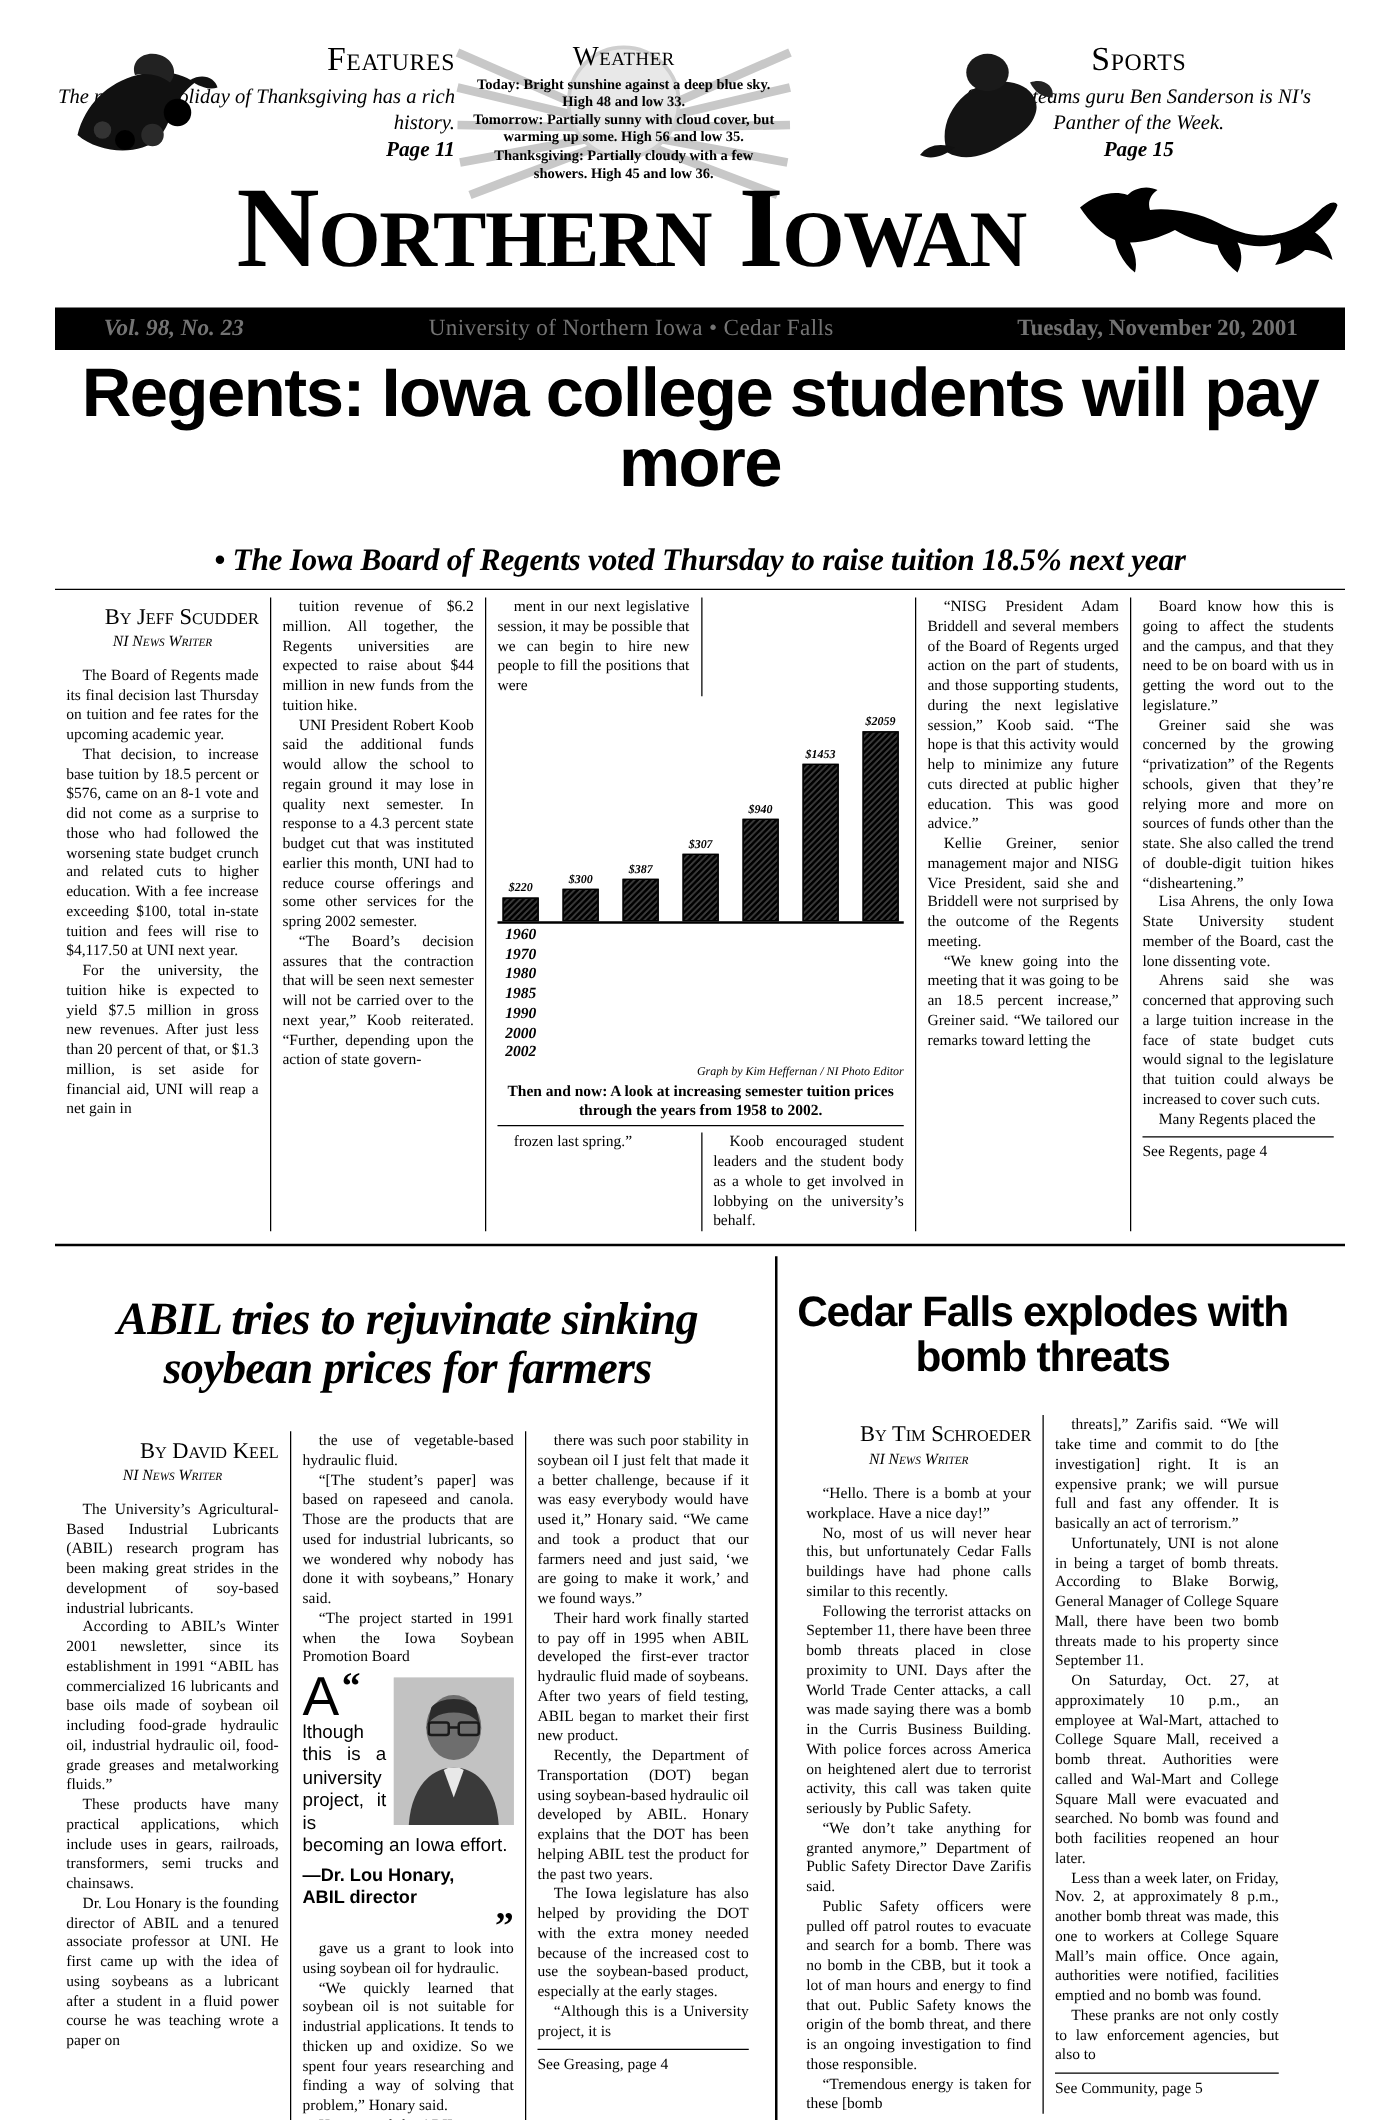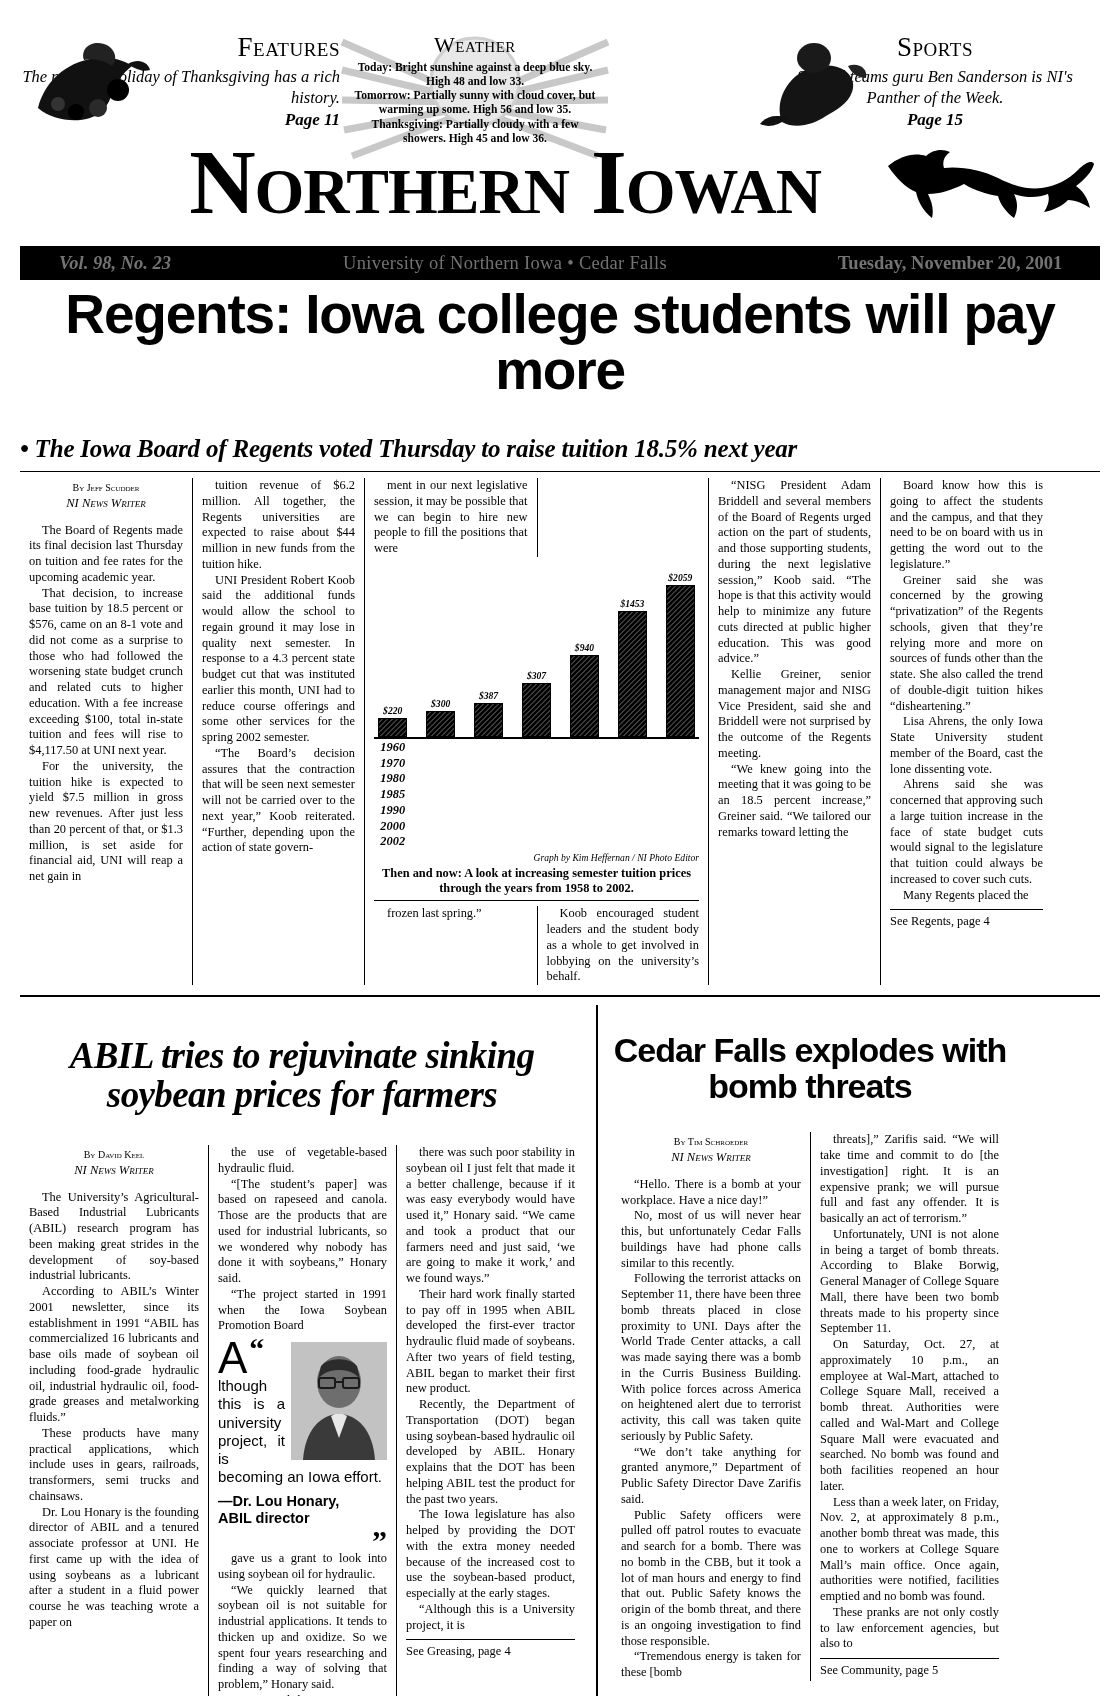--- a/index.html
+++ b/index.html
@@ -10,21 +10,21 @@
     background: #ffffff;
     font-family: "Liberation Serif", serif;
     color: #000;
     position: relative;
     overflow: hidden;
   }
   .page {
     position: relative;
     width: 1120px;
     height: 1696px;
-    padding: 0 20px;
+    padding: 0 44px;
   }
 
   
   .teasers {
     display: flex;
     align-items: flex-start;
     padding-top: 34px;
     height: 140px;
   }
   .teaser { position: relative; }
@@ -125,21 +125,21 @@
     font-size: 55px;
     line-height: 1.02;
     text-align: center;
     margin-top: 6px;
     letter-spacing: -1.2px;
   }
   .deck {
     font-style: italic;
     font-weight: bold;
     font-size: 25px;
-    text-align: left;
+    text-align: center;
     margin-top: 2px;
     letter-spacing: -.2px;
   }
   .rule-thin { border-top: 1px solid #000; margin-top: 8px; }
 
   
   .cols {
     display: flex;
     margin-top: 6px;
   }
@@ -148,23 +148,23 @@
     padding: 0 9px;
     font-size: 12.4px;
     line-height: 1.27;
     text-align: justify;
     hyphens: auto;
   }
   .col + .col { border-left: 1px solid #000; }
   .col p { margin: 0; text-indent: 13px; }
   .col p.first { text-indent: 13px; }
   .byline {
-    text-align: center;
+    text-align: right;
     font-variant: small-caps;
-    font-size: 10px;
+    font-size: 18px;
     margin-bottom: 1px;
     margin-top: 4px;
   }
   .byline-sub {
     text-align: center;
     font-variant: small-caps;
     font-size: 12.5px;
     font-style: italic;
     margin-bottom: 11px;
   }

